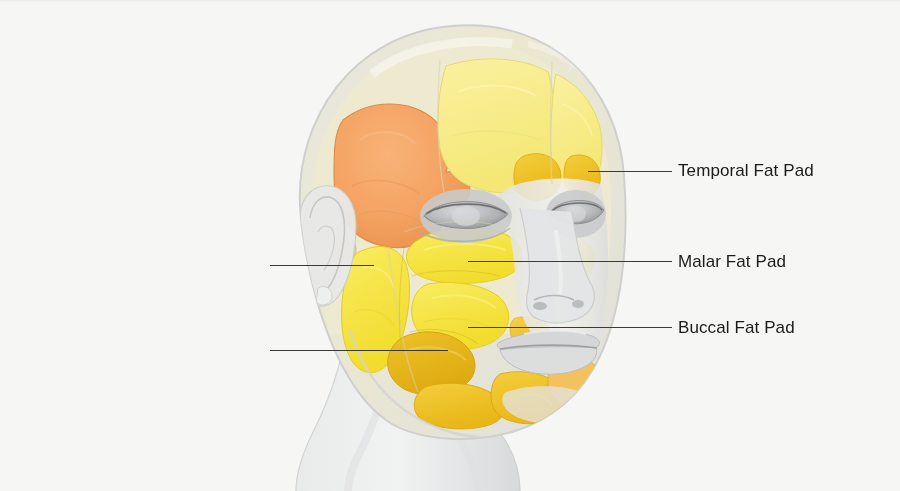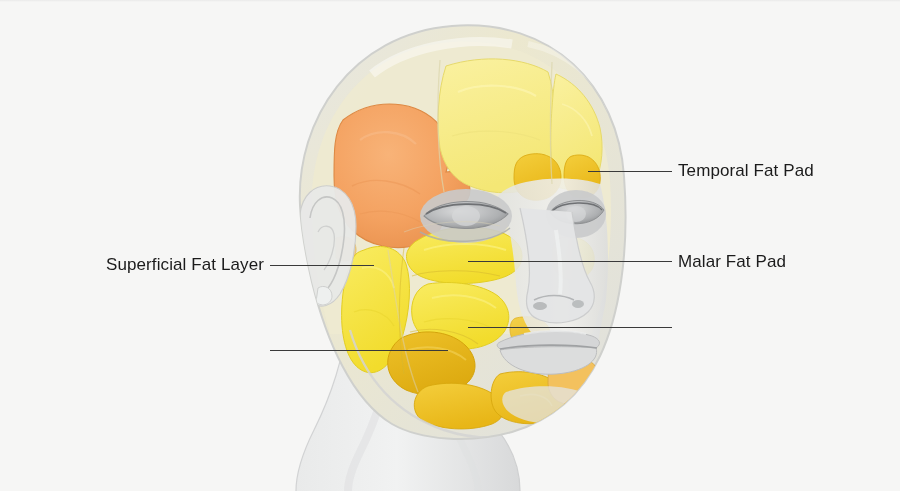--- a/index.html
+++ b/index.html
@@ -355,17 +355,17 @@
   <div class="leader" style="left:588px; top:171px; width:84px;"></div>
   <div class="leader" style="left:468px; top:261px; width:204px;"></div>
   <div class="leader" style="left:468px; top:327px; width:204px;"></div>
   <div class="leader" style="left:270px; top:265px; width:104px;"></div>
   <div class="leader" style="left:270px; top:350px; width:178px;"></div>
 
   <div class="label right" style="left:678px; top:162px;">Temporal Fat Pad</div>
 
   <div class="label right" style="left:678px; top:253px;">Malar Fat Pad</div>
 
-
-  <div class="label left" style="right:636px; top:256px;">Superficial Fat Layer</div>
+  <div class="label right" style="left:678px; top:319px;">Buccal Fat Pad</div>
+
 
 
 </div>
 
 </body></html>

